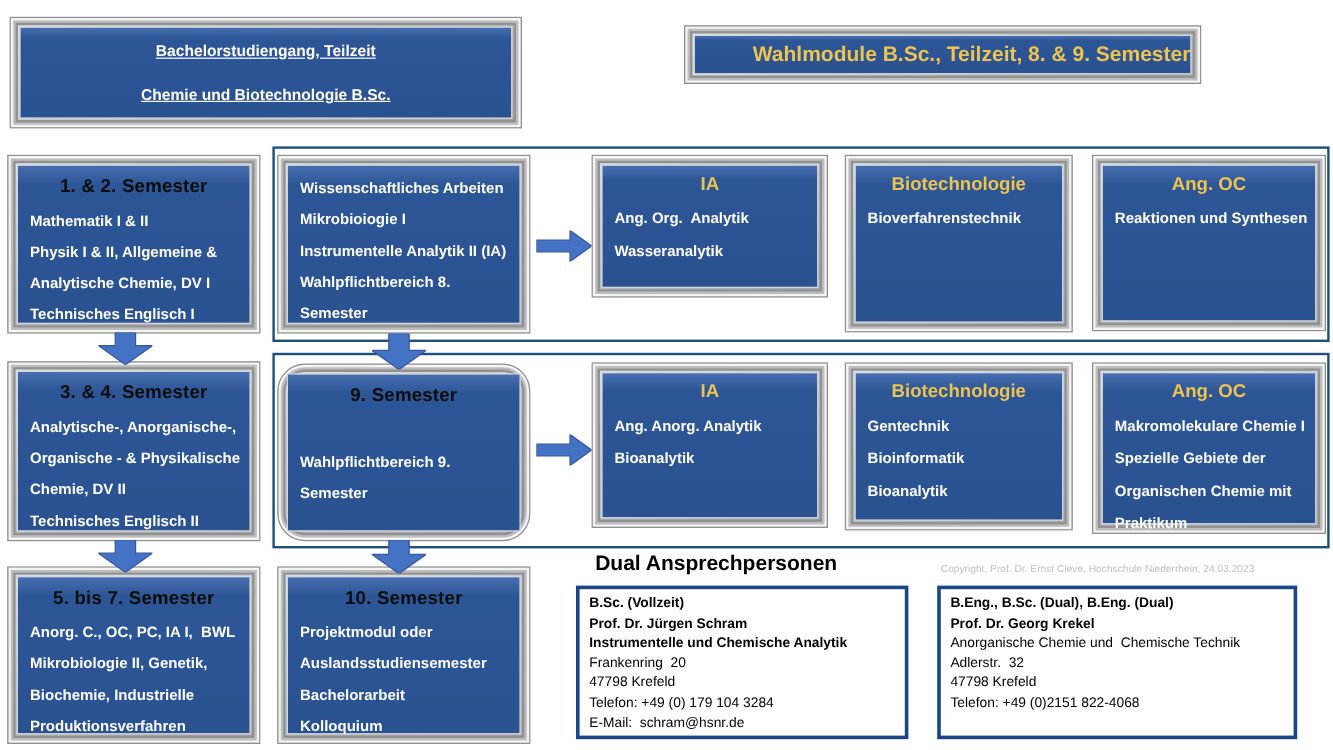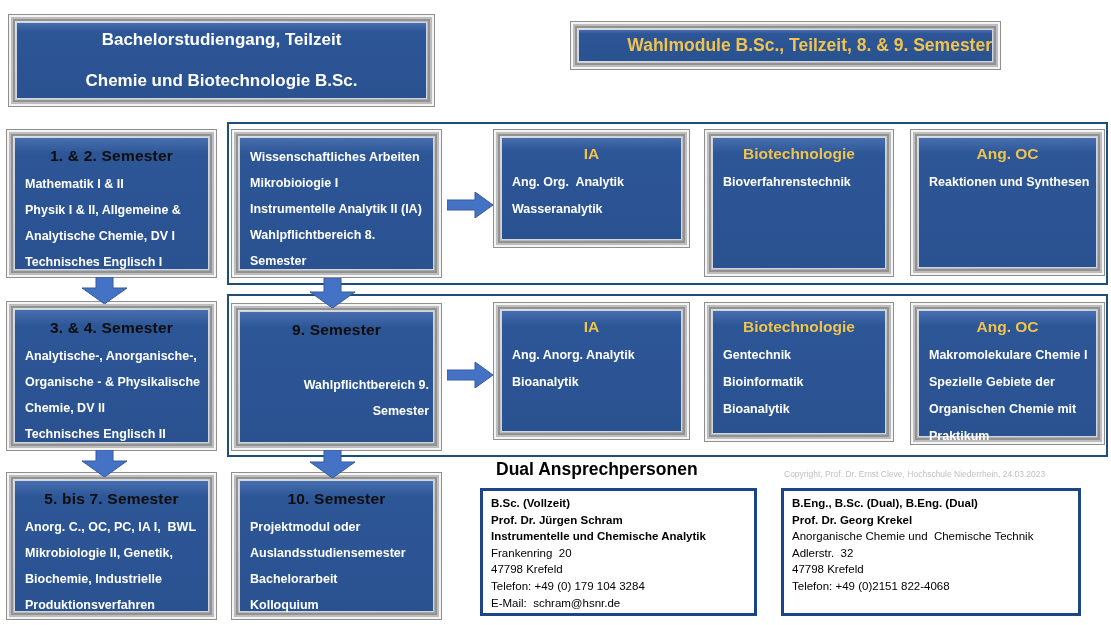--- a/index.html
+++ b/index.html
@@ -15,39 +15,39 @@
   .mpanel{width:100%;height:100%;box-sizing:border-box;
     background:linear-gradient(180deg,#476fb0 0%,#2d5697 12%,#2a5291 100%);
     border:1px solid #cfd6e2;}
 
   .box-title{text-align:center;color:#0d0d0d;font-size:15.5px;font-weight:bold;
     padding-top:9px;letter-spacing:.2px;}
   .mod-title{text-align:center;color:#eec34e;font-size:15.5px;font-weight:bold;padding-top:7px;}
   .box-lines{padding:6px 4px 0 10px;}
   .line{color:#ffffff;font-weight:bold;font-size:12.5px;line-height:26px;white-space:pre-wrap;}
   .mod-lines .line{line-height:27px;}
-  .gap{margin-top:27px;text-align:right;}
+  .gap{margin-top:27px;}
 
   
   #title-box{left:8px;top:14px;width:427px;height:93px;}
   #title-box .mpanel{display:flex;flex-direction:column;justify-content:center;
     align-items:center;row-gap:21px;}
-  .title-line{color:#fff;font-weight:bold;font-size:17px;}
+  .title-line{color:#fff;font-weight:bold;font-size:13px;text-decoration:underline;}
   #wahl-box{left:570px;top:21px;width:431px;height:49px;}
   #wahl-box .mpanel{display:flex;align-items:center;justify-content:flex-end;}
   .wahl-line{color:#eec34e;font-weight:bold;font-size:17.5px;}
 
   
   .col1{left:6px;width:211px;}
   #s12{top:129px;height:149px;}
   #s34{top:301px;height:150px;}
   #s57{top:472px;height:148px;}
   .col2{left:231px;width:211px;}
   #s8{top:129px;height:149px;}
-  #s9{top:303px;height:148px;}
+  #s9{top:303px;height:148px;border-radius:23px;}
   #s10{top:472px;height:148px;}
 
   
   #ia1{left:493px;top:129px;width:197px;height:119px;}
   #bio1{left:704px;top:129px;width:190px;height:148px;}
   #oc1{left:910px;top:129px;width:195px;height:147px;}
   #ia2{left:493px;top:302px;width:197px;height:138px;}
   #bio2{left:704px;top:302px;width:190px;height:140px;}
   #oc2{left:910px;top:302px;width:195px;height:143px;}
 

